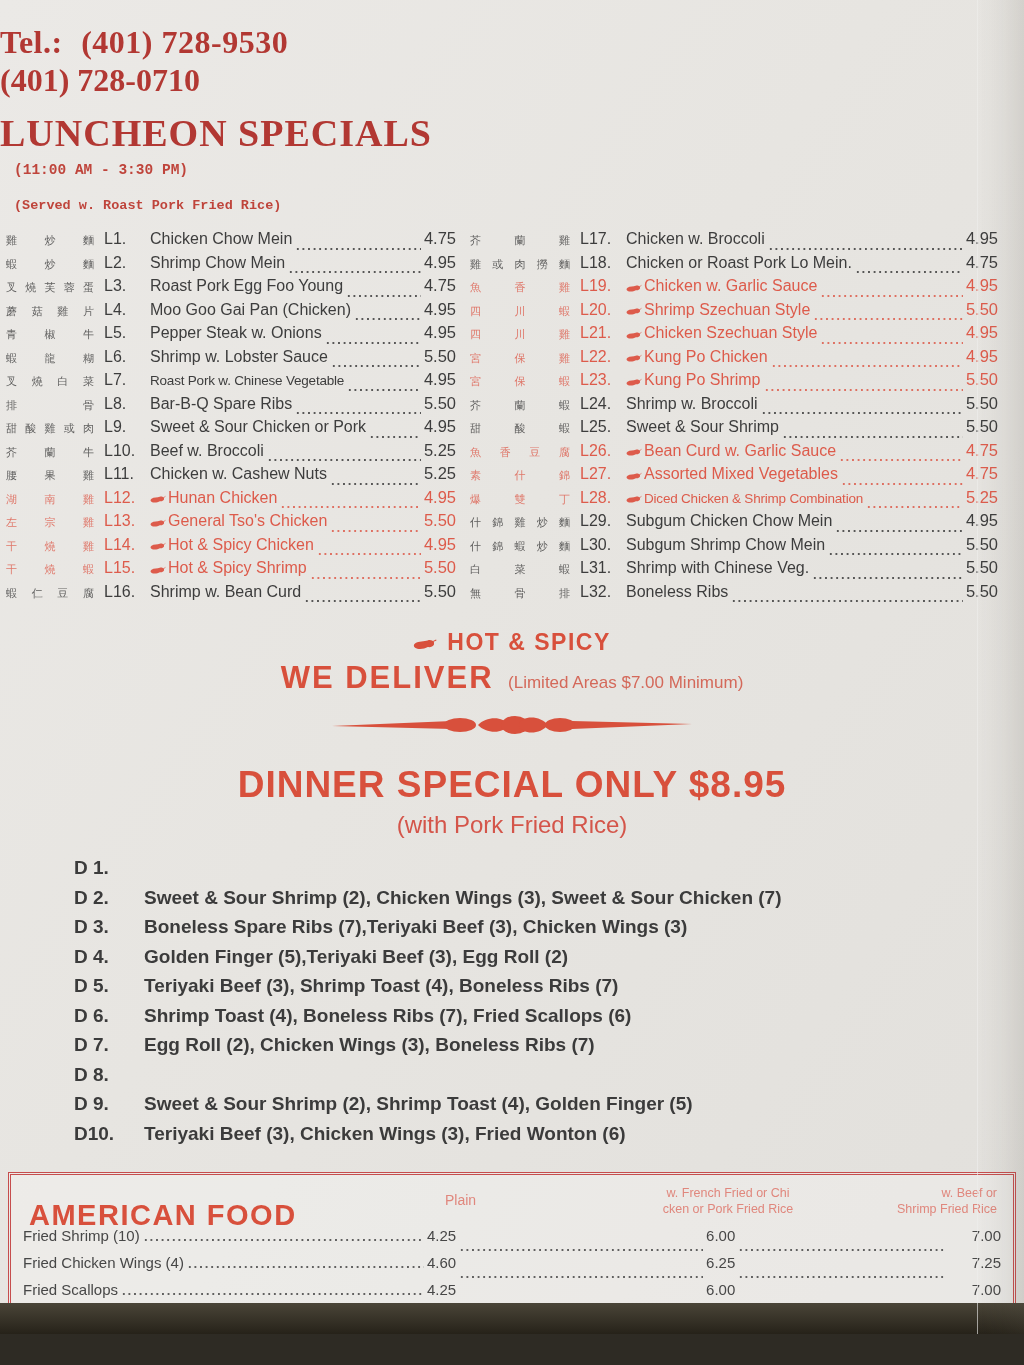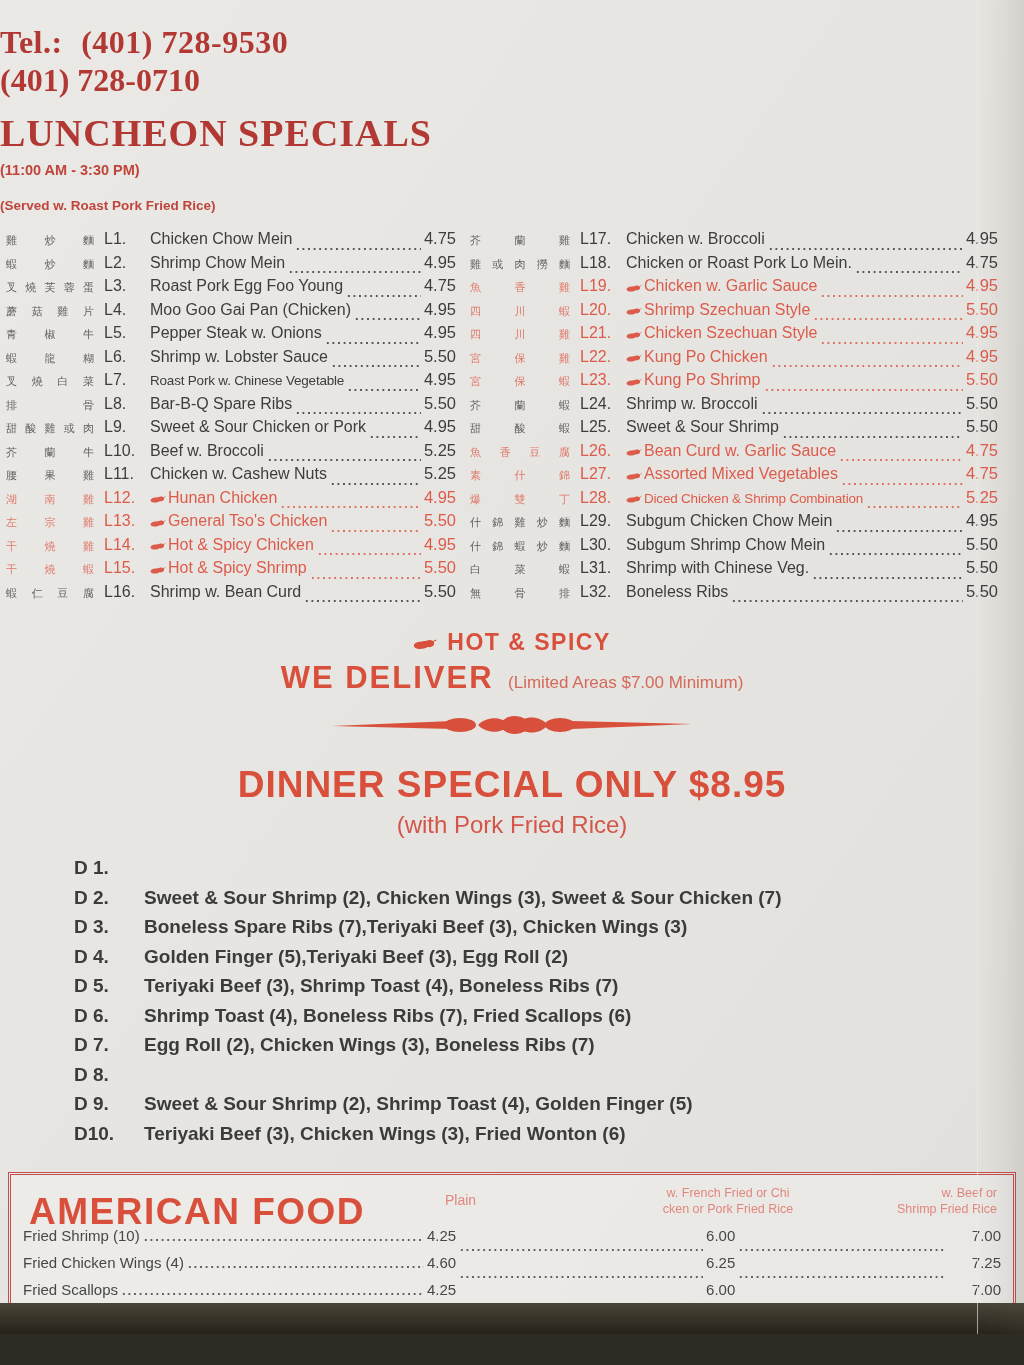--- a/index.html
+++ b/index.html
@@ -21,21 +21,21 @@
     background:linear-gradient(to right,rgba(0,0,0,0) 0,rgba(90,85,75,.06) 55%,rgba(90,85,75,.14) 100%);
     border-left:1px solid rgba(255,255,255,.55);
     pointer-events:none;
   }
   
   .header{text-align:left;color:#b23833;font-family:"Liberation Serif", serif;font-weight:bold;}
   .tel-line{padding-top:24px;font-size:32px;letter-spacing:.5px;}
   .tel-line .num{margin-left:10px;}
   .phone2{font-size:32px;margin-top:1px;}
   .main-title{font-size:38px;margin-top:12px;letter-spacing:1px;}
-  .sub-red{font-family:Liberation Sans, sans-serif;color:#bf443b;}
+  .sub-red{font-family:Liberation Mono, monospace;color:#bf443b;padding-left:14px;}
   .hours{font-size:14.5px;font-weight:bold;margin-top:7px;}
   .served{font-size:13.5px;font-weight:bold;margin-top:20px;}
   
   .lunch-wrap{display:flex;margin:16px 26px 0 4px;}
   .lunch-col{display:flex;flex-direction:column;}
   .col-l{width:452px;flex:none;}
   .col-r{flex:1;padding-left:12px;}
   .lunch-item{display:flex;align-items:baseline;height:23.5px;color:#3d3d3d;font-size:16px;}
   .lunch-item.spicy{color:#dd5b4b;}
   .cn{width:100px;flex:none;display:flex;justify-content:space-between;
@@ -61,21 +61,21 @@
   
   .dinner-head{text-align:center;color:#d8503c;margin-top:22px;}
   .dinner-title{font-size:37px;font-weight:800;letter-spacing:1px;}
   .dinner-sub{font-size:24px;color:#d4554a;margin-top:5px;}
   .dinner-list{margin:18px 0 0 74px;}
   .d-item{display:flex;align-items:baseline;height:29.5px;font-size:19px;font-weight:bold;color:#3b3b3b;}
   .d-code{width:70px;flex:none;}
   
   .am-box{margin:20px 8px 0 8px;border:3px double #c64d4d;padding:4px 12px 10px 12px;position:relative;background:rgba(255,255,255,.25);}
   .am-header{position:relative;height:48px;}
-  .am-title{position:absolute;left:6px;top:12px;font-size:37px;font-weight:800;letter-spacing:1.5px;color:#d8503c;}
+  .am-title{position:absolute;left:6px;top:20px;font-size:29px;font-weight:800;letter-spacing:1.5px;color:#d8503c;}
   .col-h{position:absolute;color:#e0877d;font-size:12.5px;line-height:1.3;text-align:center;}
   .plain-h{left:422px;top:12px;font-size:14px;}
   .mid-h{left:600px;width:210px;top:6px;text-align:center;}
   .right-h{right:4px;top:6px;text-align:right;}
   .am-row{display:flex;align-items:baseline;height:27px;font-size:15px;color:#474747;}
   .c1{width:404px;flex:none;display:flex;align-items:baseline;}
   .c1 .am-name{white-space:nowrap;}
   .plain{flex:none;}
   .l2{flex:1.35;}
   .l3{flex:1.15;}

